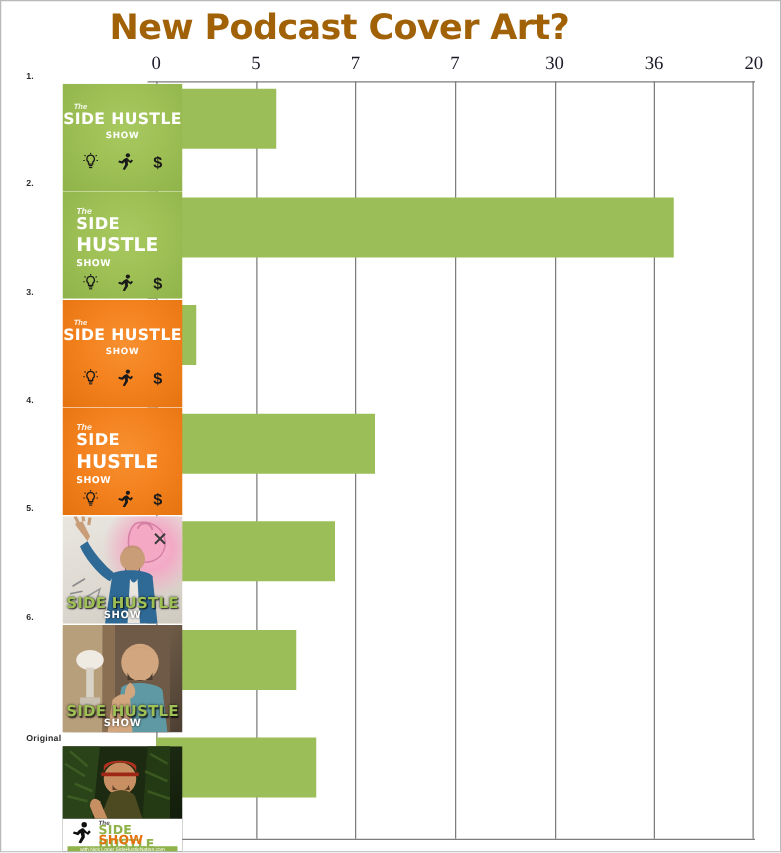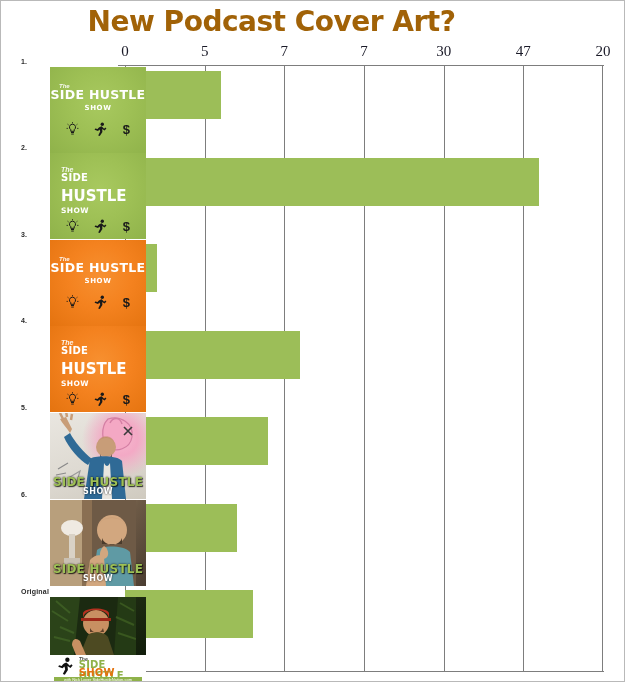--- a/index.html
+++ b/index.html
@@ -182,21 +182,21 @@
   }
   .cv-icons svg { display: block; }
 
   
   .layout-wide .cv-the   { left: 9px;  top: 16px; }
   .layout-wide .cv-main  { top: 22px;  font-size: 12.5px; }
   .layout-wide .cv-sub   { top: 37px;  font-size: 7px; }
   .layout-wide .cv-icons { top: 52px;  height: 20px; }
 
   .layout-stack .cv-the   { left: 11px; top: 13px; font-size: 7px; }
-  .layout-stack .cv-main  { top: 20px;  font-size: 10px; text-align: left; padding-left: 11px; box-sizing: border-box; }
+  .layout-stack .cv-main  { top: 20px;  font-size: 13px; text-align: left; padding-left: 11px; box-sizing: border-box; }
   .layout-stack .cv-main2 { top: 36px;  font-size: 15px; text-align: left; padding-left: 11px; box-sizing: border-box; position: absolute; width: 100%; color: #fff; font-weight: bold; font-family: "DejaVu Sans", sans-serif; line-height: 1.0; }
   .layout-stack .cv-sub   { top: 53px;  font-size: 7.5px; text-align: left; padding-left: 11px; box-sizing: border-box; letter-spacing: 0.4px; }
   .layout-stack .cv-icons { top: 63px;  height: 20px; }
 
   
   .cv-photo5 {
     background:
       radial-gradient(circle at 74% 30%, #f6b9cf 0%, #f3a9c5 18%, rgba(243,169,197,0) 42%),
       linear-gradient(160deg, #e9e6e0 0%, #dedad2 55%, #cfcabf 100%);
   }
@@ -297,21 +297,21 @@
   <div id="chart-title">New Podcast Cover Art?</div>
 
   <div id="axis-top-line"></div>
   <div id="axis-bottom-line"></div>
 
   <div class="tick-label" style="left:124px;">0</div>
   <div class="tick-label" style="left:203.7px;">5</div>
   <div class="tick-label" style="left:283.3px;">7</div>
   <div class="tick-label" style="left:363px;">7</div>
   <div class="tick-label" style="left:442.7px;">30</div>
-  <div class="tick-label" style="left:522.3px;">47</div>
+  <div class="tick-label" style="left:522.3px;">36</div>
   <div class="tick-label" style="left:602px;">20</div>
 
   <div class="cat-tick" style="top:64px;"></div>
   <div class="cat-tick" style="top:150.6px;"></div>
   <div class="cat-tick" style="top:237.1px;"></div>
   <div class="cat-tick" style="top:323.7px;"></div>
   <div class="cat-tick" style="top:410.3px;"></div>
   <div class="cat-tick" style="top:496.9px;"></div>
   <div class="cat-tick" style="top:583.4px;"></div>
   <div class="cat-tick" style="top:670px;"></div>

